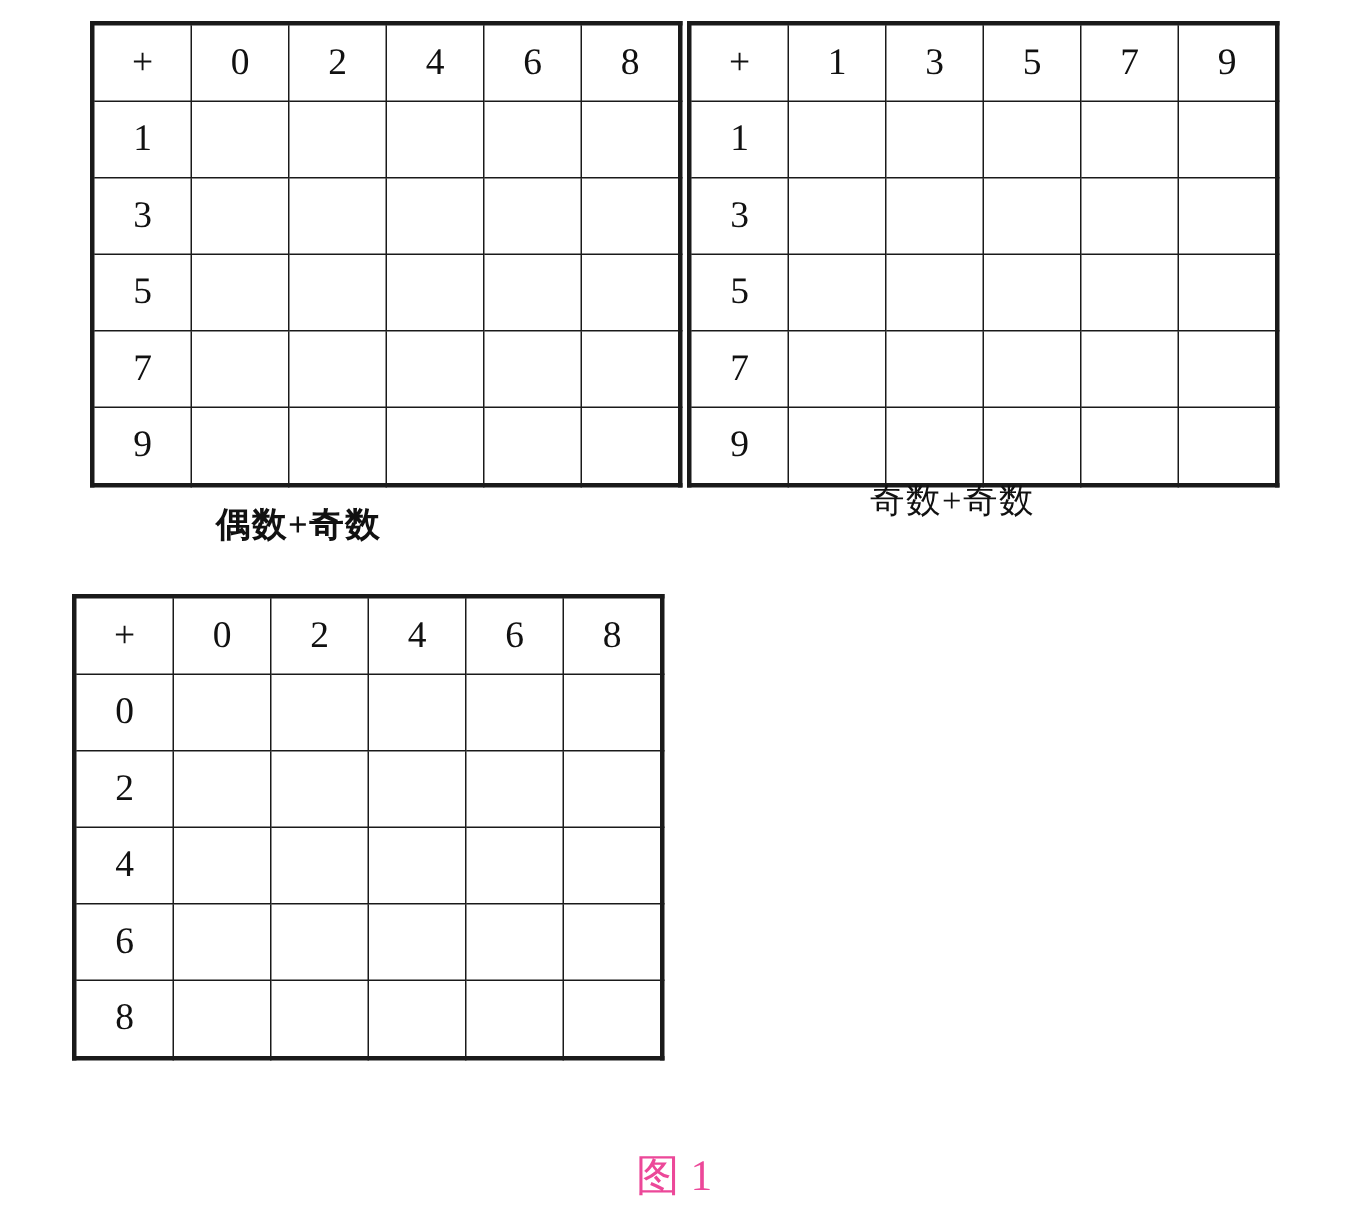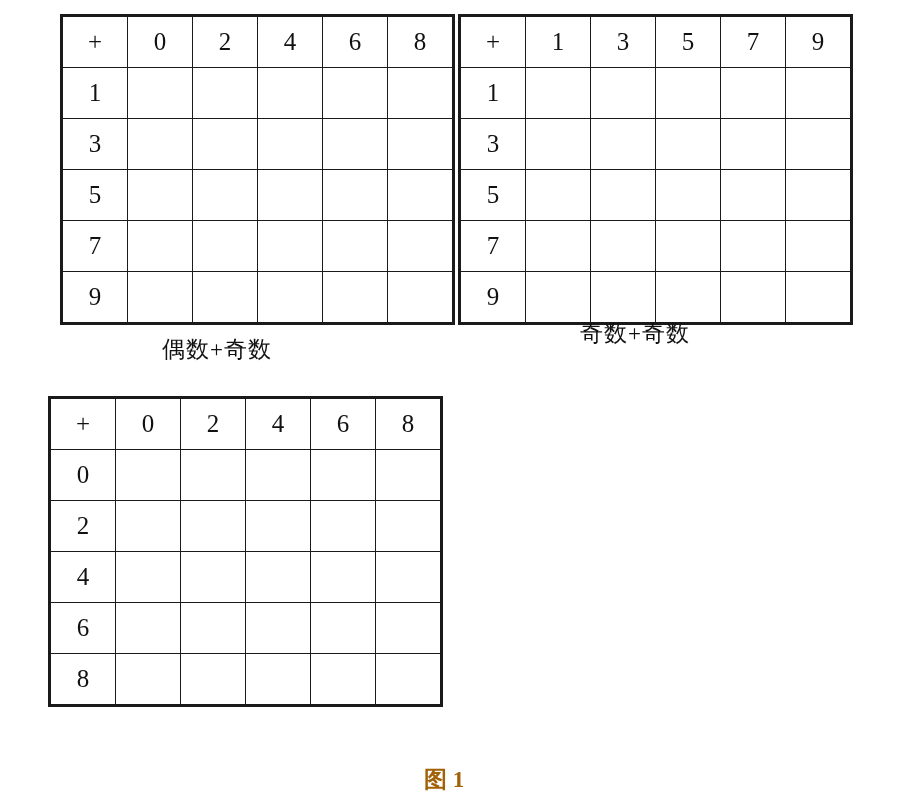--- a/index.html
+++ b/index.html
@@ -56,44 +56,43 @@
     position: absolute;
     font-size: 23px;
     font-family: "Liberation Serif", "DejaVu Serif", serif;
     color: #111111;
     white-space: nowrap;
     letter-spacing: 1px;
   }
 
   .figure-label {
     position: absolute;
-    font-size: 23px;
-    font-family: "Liberation Serif", "DejaVu Serif", serif;
-    color: #a16207;
+    font-size: 29px;
+    font-family: "Liberation Serif", "DejaVu Serif", serif;
+    color: #ec4899;
     white-space: nowrap;
-    font-weight: bold;
   }
 
   .top-fragment {
     position: absolute;
     top: 0px;
     left: 150px;
     width: 600px;
     height: 6px;
     overflow: hidden;
     font-size: 14px;
     color: #444444;
   }
 
   
   #block-1 { left: 60px;  top: 14px; }
   #block-2 { left: 458px; top: 14px; }
   #block-3 { left: 48px;  top: 396px; }
 
-  #cap-1 { left: 162px; top: 334px; }
+  #cap-1 { left: 144px; top: 334px; font-weight: bold; }
   #cap-2 { left: 580px; top: 318px; }
   #cap-3 { left: 160px; top: 716px; }
 
   #fig-label { left: 424px; top: 764px; }
 </style>
 </head>
 <body>
 
 <div class="page">
 

